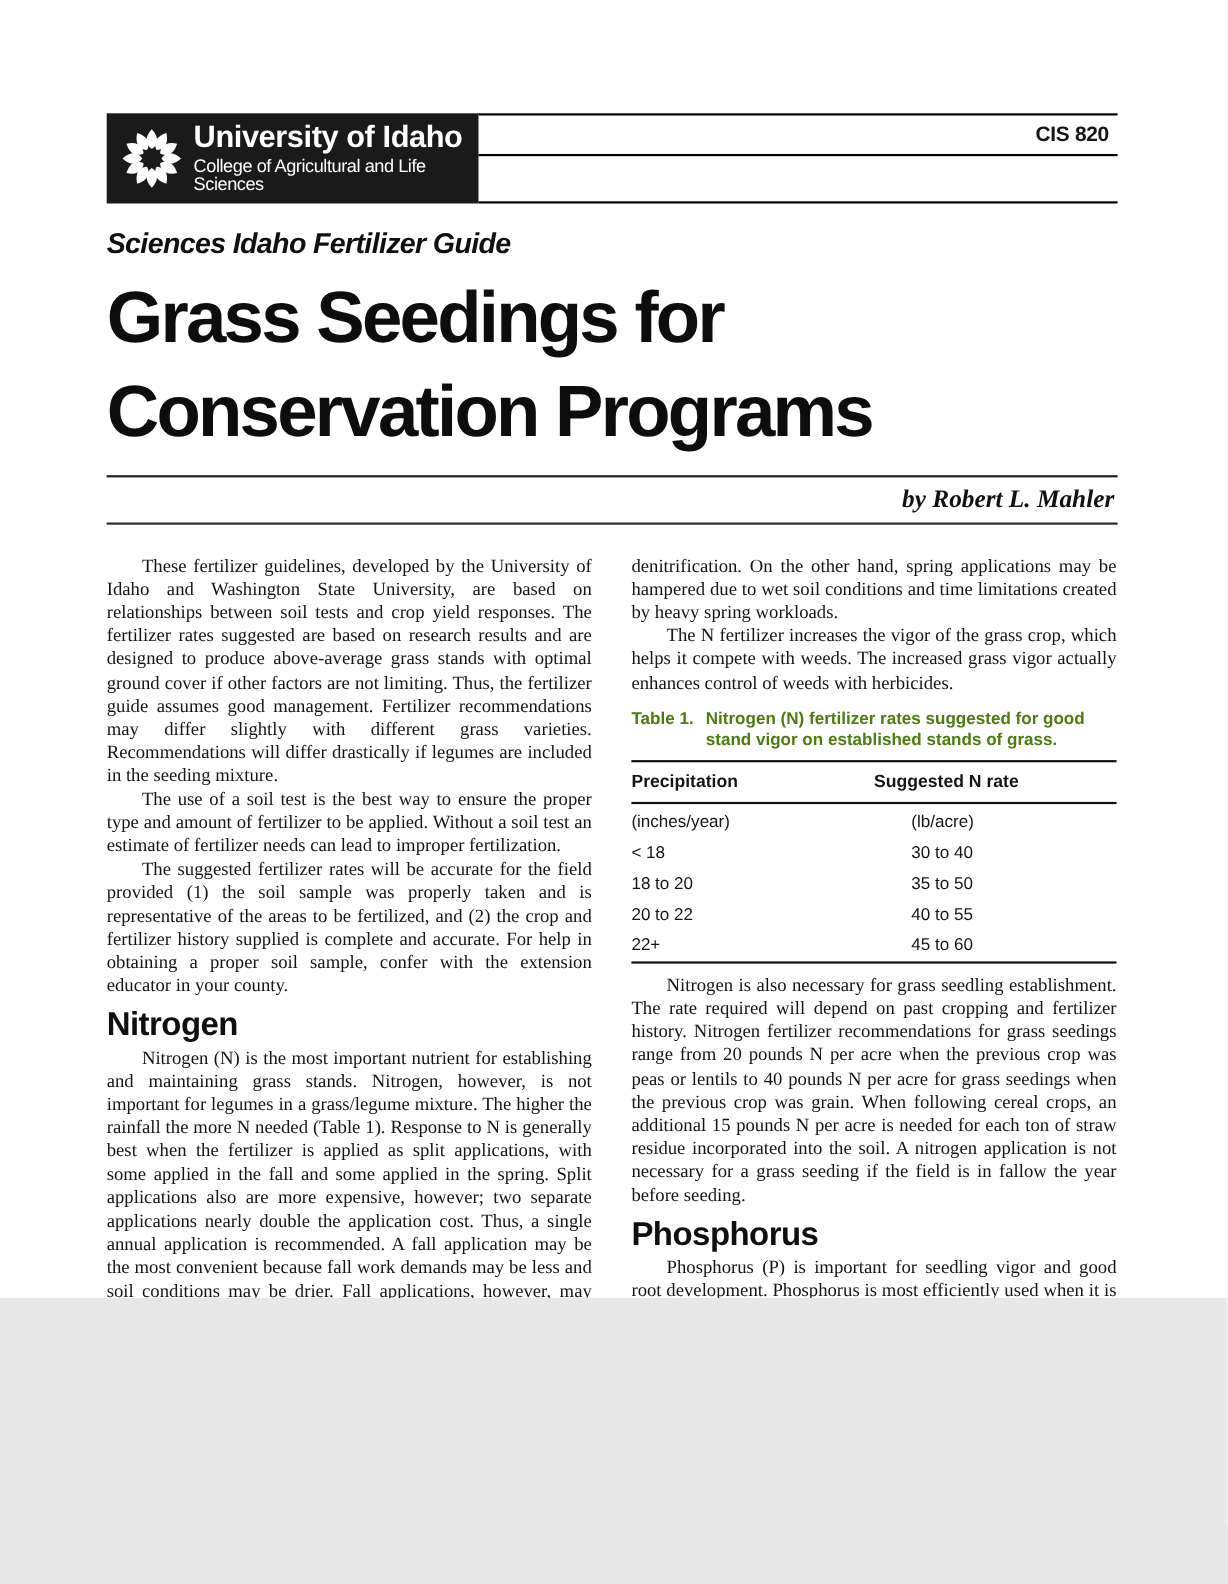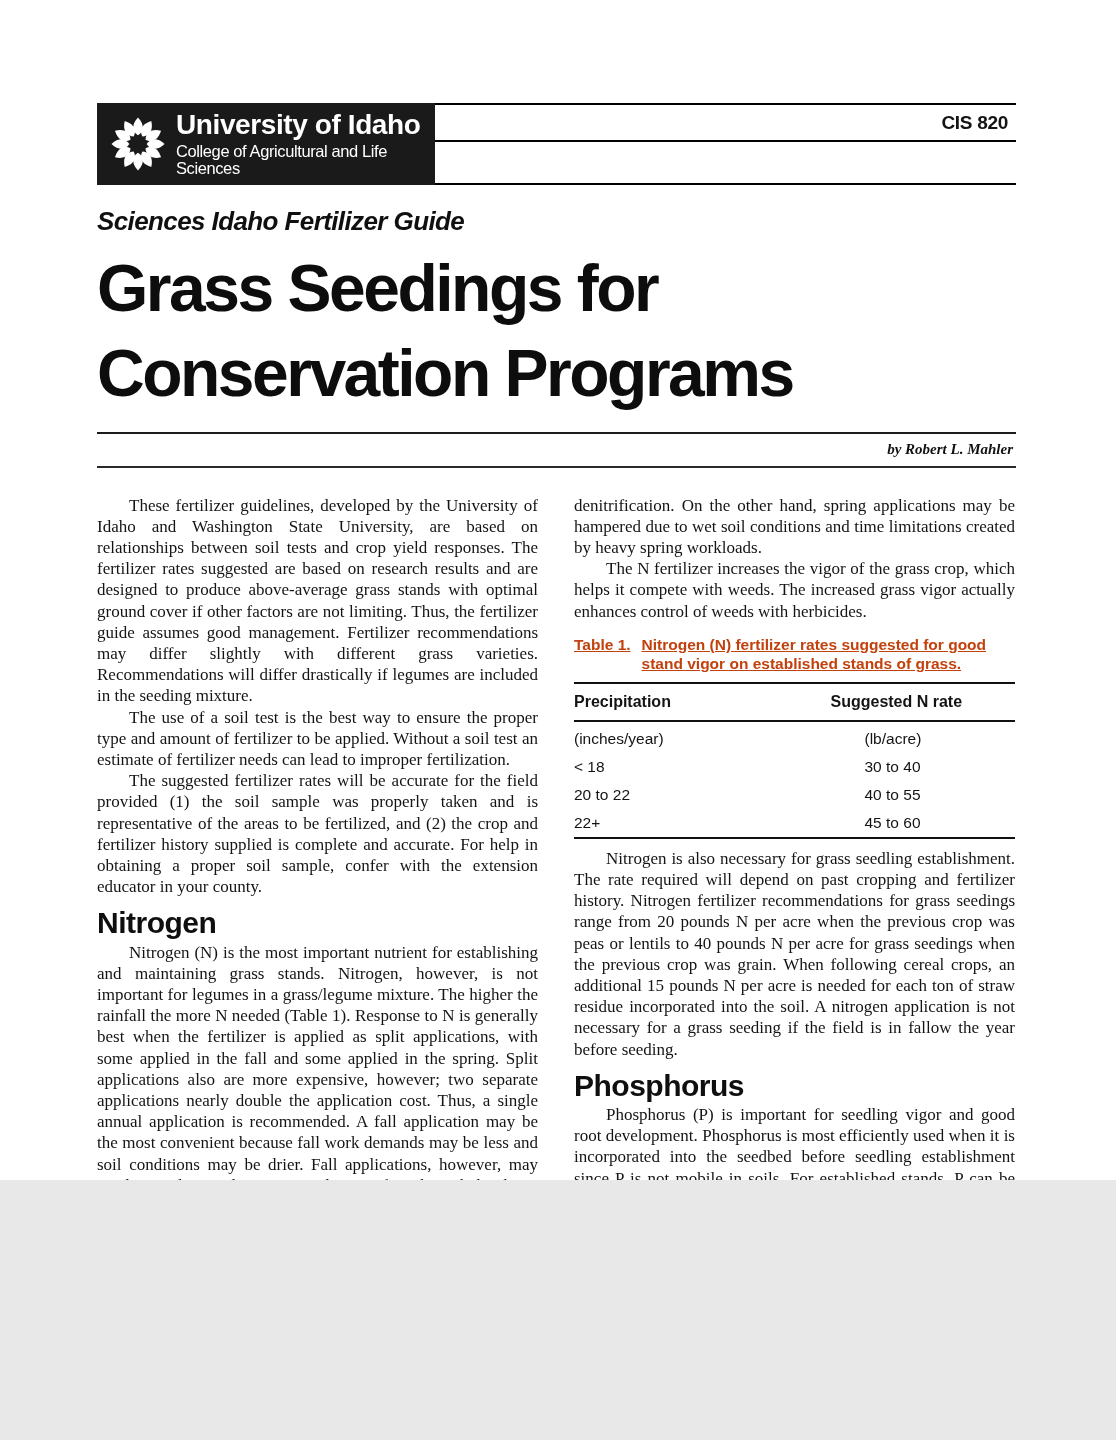--- a/index.html
+++ b/index.html
@@ -48,21 +48,21 @@
   .doc-title {
     margin-top:9px;
     font-family:"Liberation Sans", sans-serif;
     font-weight:bold; font-size:66px; line-height:85px;
     letter-spacing:-2.5px; color:#0d0d0d;
   }
   .rule-a { margin-top:16px; height:2px; background:#1c1c1c; }
   .byline {
     text-align:right; padding:7px 3px 8px 0;
     font-family:"Liberation Serif", serif;
-    font-style:italic; font-weight:bold; font-size:15px; color:#111;
+    font-style:italic; font-weight:bold; font-size:23px; color:#111;
   }
   .rule-b { height:1.5px; background:#2a2a2a; }
 
   
   .columns {
     margin-top:27px; display:flex; gap:36px;
     font-size:17px; line-height:21.2px; text-align:justify;
   }
   .col { width:441px; }
   .col p { text-indent:32px; }
@@ -72,25 +72,25 @@
     font-weight:bold; font-size:30px; letter-spacing:-0.5px;
     margin:15px 0 8px; text-align:left; color:#0f0f0f;
   }
 
   
   .table1 {
     margin:13px 0 9px;
     font-family:"Liberation Sans", sans-serif;
     font-size:15.5px; line-height:19px; text-align:left;
   }
-  .t-caption { display:flex; font-weight:bold; margin-bottom:9px; color:#c2410c;text-decoration:underline; }
+  .t-caption { display:flex; font-weight:bold; margin-bottom:9px; color:#4d7c0f; }
   .cap-label { flex:0 0 auto; margin-right:11px; }
   .cap-text { flex:1; }
   .t-rule { height:2px; background:#111; }
-  .t-row { display:grid; grid-template-columns:50% 50%; align-items:baseline;gap:36px; }
+  .t-row { display:grid; grid-template-columns:50% 50%; align-items:baseline; }
   .t-head { font-weight:bold; font-size:16px; padding:8px 0 9px; }
   .t-body-row { padding:4px 0 5px; }
   .t-units { padding:7px 0 5px; }
   .c2-head { padding-left:0; }
   .c2-val { padding-left:34px; }
 
   
   .footer { position:absolute; left:97px; top:1336px; width:919px; }
   .foot-rule { height:4px; background:#141414; }
   .foot-text {
@@ -171,20 +171,24 @@
           <div class="t-rule"></div>
           <div class="t-row t-units">
             <div class="c1">(inches/year)</div>
             <div class="c2-val">(lb/acre)</div>
           </div>
           <div class="t-row t-body-row">
             <div class="c1">&lt; 18</div>
             <div class="c2-val">30 to 40</div>
           </div>
           <div class="t-row t-body-row">
+            <div class="c1">18 to 20</div>
+            <div class="c2-val">35 to 50</div>
+          </div>
+          <div class="t-row t-body-row">
             <div class="c1">20 to 22</div>
             <div class="c2-val">40 to 55</div>
           </div>
           <div class="t-row t-body-row">
             <div class="c1">22+</div>
             <div class="c2-val">45 to 60</div>
           </div>
           <div class="t-rule"></div>
         </figure>
 

